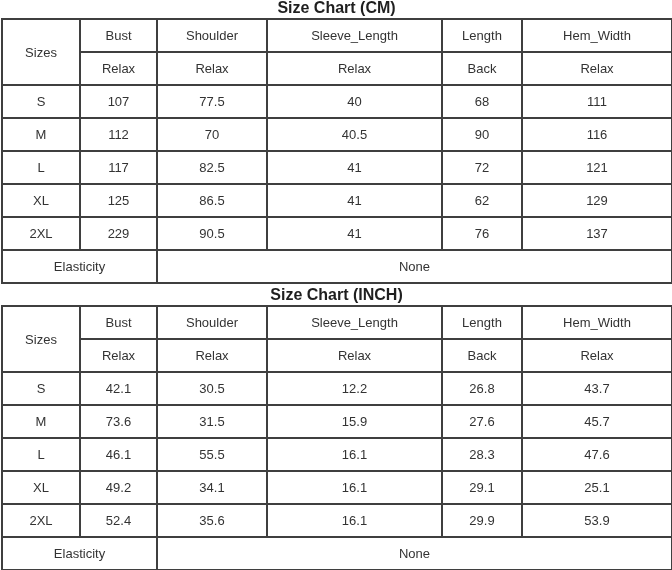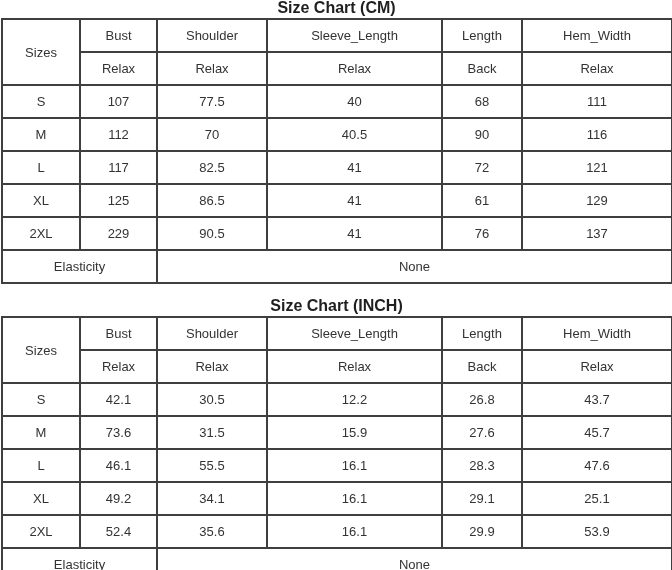--- a/index.html
+++ b/index.html
@@ -17,21 +17,21 @@
   .chart-title {
     font-size: 16px;
     font-weight: bold;
     color: #1f1f1f;
     margin: 0 0 3px 1px;
     padding: 0;
     line-height: 14px;
     text-align: center;
   }
   .chart-title.second {
-    margin-top: 15px;
+    margin-top: 4px;
   }
   table.size-table {
     border-collapse: collapse;
     table-layout: fixed;
     width: 670px;
     margin-left: 1px;
   }
   table.size-table td {
     border: 2px solid #3f3f3f;
     text-align: center;
@@ -106,21 +106,21 @@
           <td>82.5</td>
           <td>41</td>
           <td>72</td>
           <td>121</td>
         </tr>
         <tr>
           <td>XL</td>
           <td>125</td>
           <td>86.5</td>
           <td>41</td>
-          <td>61</td>
+          <td>62</td>
           <td>129</td>
         </tr>
         <tr>
           <td>2XL</td>
           <td>229</td>
           <td>90.5</td>
           <td>41</td>
           <td>76</td>
           <td>137</td>
         </tr>

